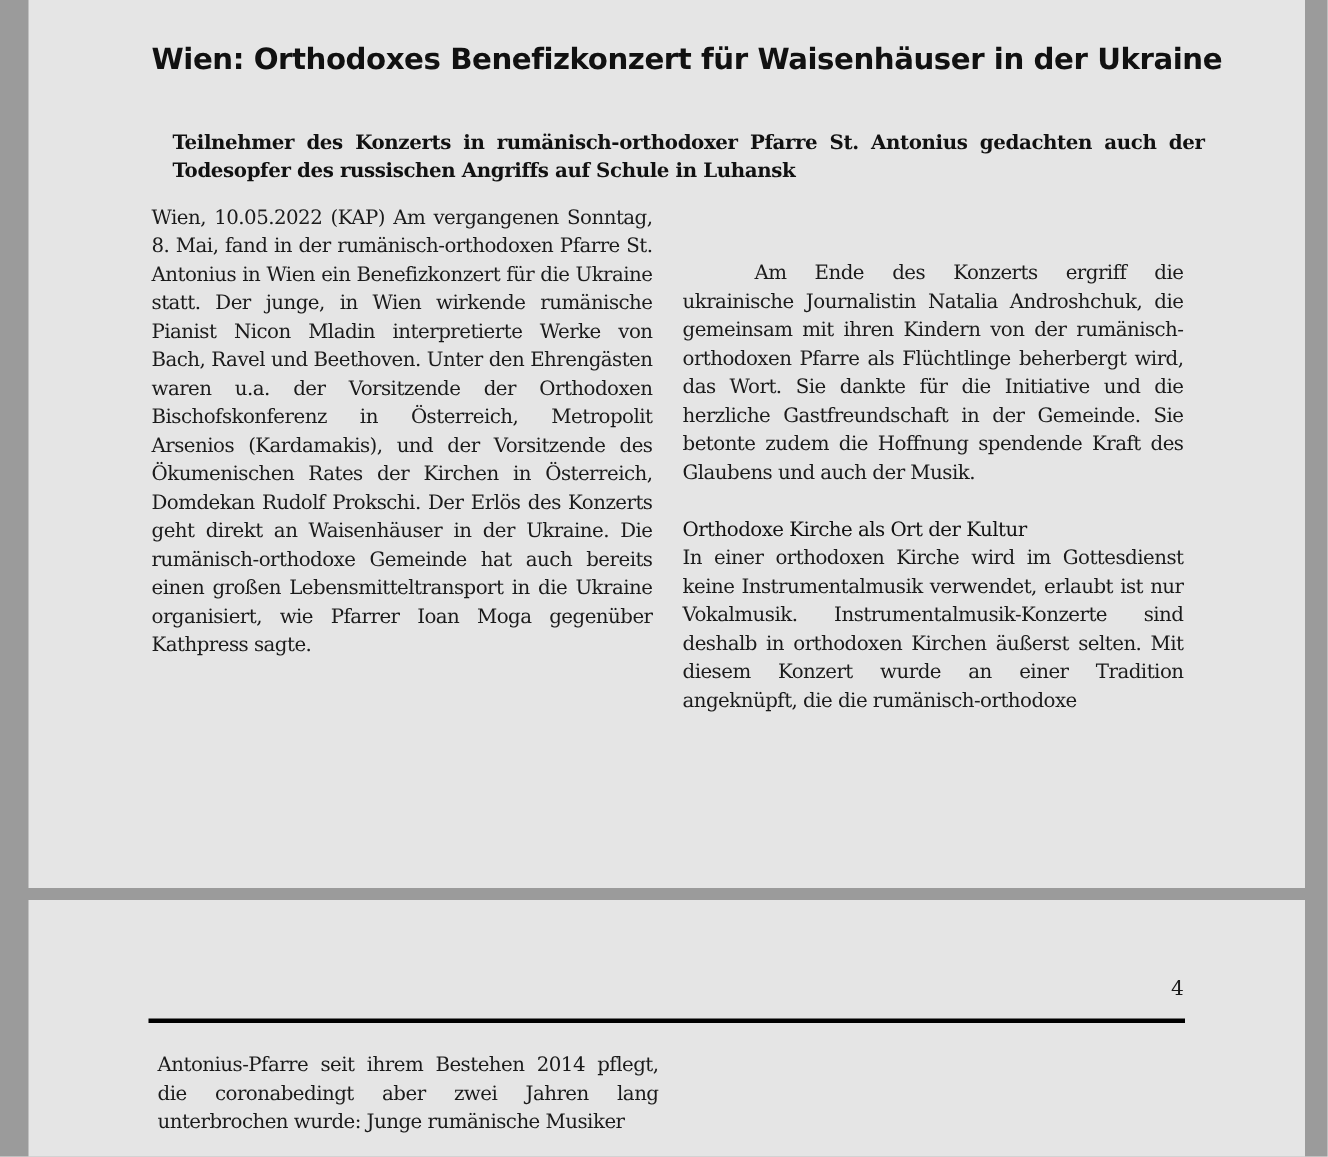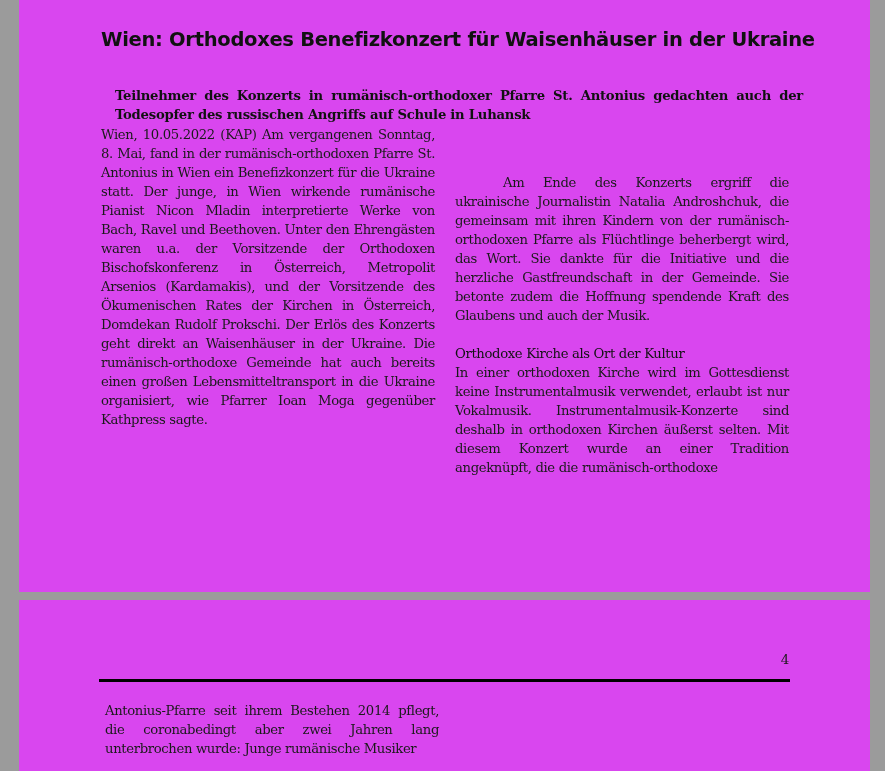--- a/index.html
+++ b/index.html
@@ -2,21 +2,21 @@
 <html><head>
   <meta charset="utf-8">
   <style>
     html, body { margin: 0; padding: 0; }
     body {
       width: 885px; height: 771px; overflow: hidden;
       background: #9b9b9b; position: relative;
       font-family: "DejaVu Serif", serif; color: #1a1a1a;
     }
     .page {
-      position: absolute; left: 19px; width: 851px; background: #d946ef;
+      position: absolute; left: 19px; width: 851px; background: #e5e5e5;
     }
     .page1 { top: 0; height: 592px; }
     .page2 { top: 600px; height: 171px; }
     .title {
       position: absolute; left: 82px; top: 28px; margin: 0;
       font-family: "DejaVu Sans", sans-serif; font-weight: bold;
       font-size: 19.5px; letter-spacing: -0.3px; color: #111;
       white-space: nowrap;
     }
     .subtitle {
@@ -25,21 +25,21 @@
       font-size: 13.2px; line-height: 19px; text-align: justify;
       letter-spacing: -0.25px; color: #111;
     }
     .col {
       position: absolute; width: 334px;
       font-size: 13.2px; line-height: 19px; text-align: justify;
       letter-spacing: -0.35px; color: #1a1a1a;
     }
     .col p { margin: 0; }
     .col .indent { text-indent: 48px; margin-top: 48px; }
-    .p1-left { left: 82px; top: 125px; }
+    .p1-left { left: 82px; top: 136px; }
     .p1-right { left: 436px; top: 125px; }
     .section-head {
       font-weight: normal; margin-top: 19px !important; color: #111;
     }
     .header-line {
       position: absolute; left: 82px; top: 51px; width: 688px;
       font-size: 13.5px; letter-spacing: -0.3px; color: #1a1a1a;
     }
     .header-line .num { position: absolute; right: 0; top: 0; }
     .header-rule {

